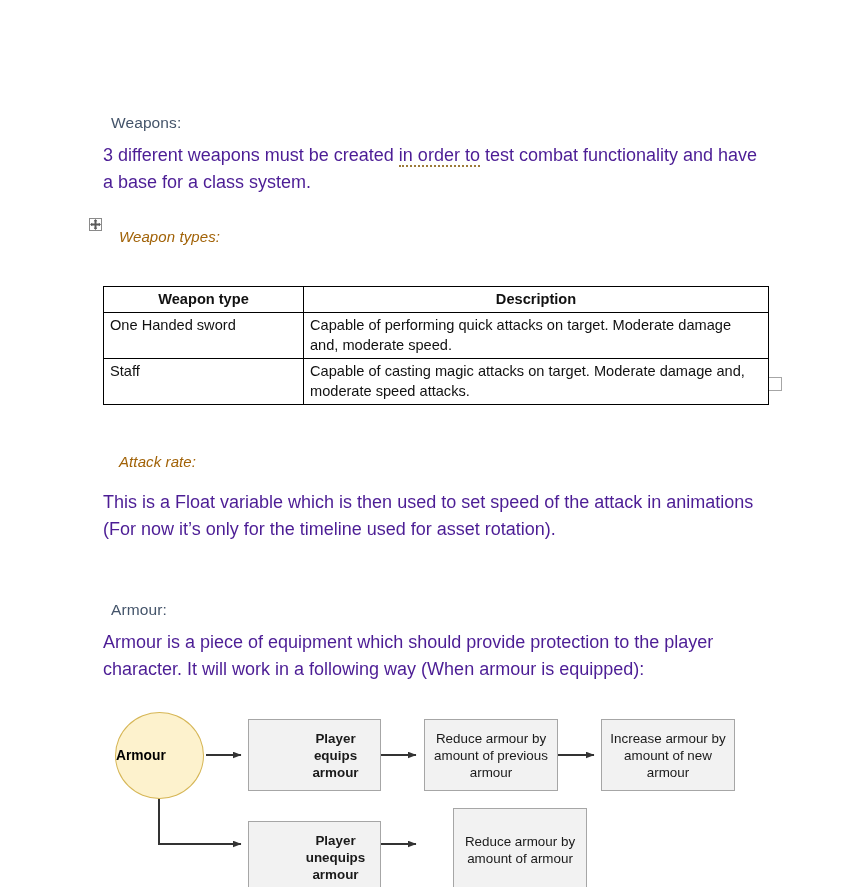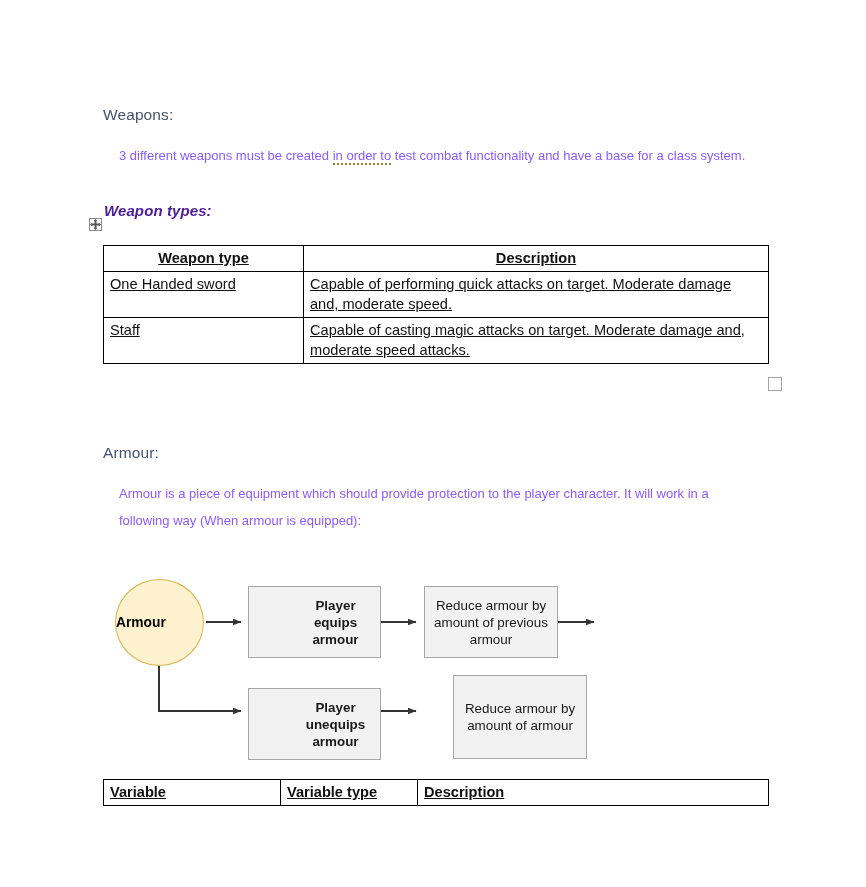--- a/index.html
+++ b/index.html
@@ -30,37 +30,37 @@
     top: 104px;
     width: 665px;
   }
 
   
   .heading-plain {
     font-size: 15.5px;
     line-height: 22px;
     color: #44546a;
     font-weight: normal;
-    margin: 0;
+    margin: 8px;
     letter-spacing: 0.1px;
   }
   .heading-italic {
     font-size: 15px;
     line-height: 22px;
+    color: #a16207;
+    font-style: italic;
+    font-weight: normal;
+    margin: 16px;
+    letter-spacing: 0.1px;
+  }
+  .body-par {
+    font-size: 18px;
+    line-height: 27px;
     color: #4c1d95;
-    font-style: italic;
-    font-weight: bold;
-    margin: 1px;
-    letter-spacing: 0.1px;
-  }
-  .body-par {
-    font-size: 13px;
-    line-height: 27px;
-    color: #8b5cf6;
-    margin: 16px;
+    margin: 0;
   }
   .grammar {
     border-bottom: 2px dotted #9c7b3a;
     padding-bottom: 0px;
   }
 
   .sp-6  { height: 6px; }
   .sp-14 { height: 14px; }
   .sp-18 { height: 18px; }
   .sp-22 { height: 22px; }
@@ -73,21 +73,20 @@
     font-size: 14.6px;
     color: #111111;
   }
   .doc-table td, .doc-table th {
     border: 1.4px solid #000000;
     padding: 2px 6px 3px 6px;
     vertical-align: top;
     line-height: 20px;
     font-weight: normal;
     text-align: left;
-    text-decoration: underline;
   }
   .doc-table th {
     font-weight: bold;
     text-align: center;
   }
   .doc-table th.left-head { text-align: left; }
 
   
   #weapon-table { width: 665px; margin-left: 0; }
   #weapon-table .c1 { width: 200px; }
@@ -212,21 +211,23 @@
         </tr>
         <tr>
           <td>Staff</td>
           <td>Capable of casting magic attacks on target. Moderate damage and, moderate speed attacks.</td>
         </tr>
       </tbody>
     </table>
 
     <div class="sp-30"></div>
 
-
+    <div class="heading-italic">Attack rate:</div>
+
+    <div class="body-par">This is a Float variable which is then used to set speed of the attack in animations (For now it’s only for the timeline used for asset rotation).</div>
 
     <div class="sp-30"></div>
     <div class="sp-18"></div>
 
     <div class="heading-plain">Armour:</div>
 
     <div class="body-par">Armour is a piece of equipment which should provide protection to the player character. It will work in a following way (When armour is equipped):</div>
 
     <div class="sp-18"></div>
 
@@ -255,20 +256,23 @@
       </div>
 
       <div class="flow-box bold" style="left:145px; top:16px; width:133px; height:72px;">
         <span>Player equips armour</span>
       </div>
 
       <div class="flow-box" style="left:321px; top:16px; width:134px; height:72px;">
         <span>Reduce armour by amount of previous armour</span>
       </div>
 
+      <div class="flow-box" style="left:498px; top:16px; width:134px; height:72px;">
+        <span>Increase armour by amount of new armour</span>
+      </div>
 
       <div class="flow-box bold" style="left:145px; top:118px; width:133px; height:72px;text-align:center;">
         <span>Player unequips armour</span>
       </div>
 
       <div class="flow-box" style="left:321px; top:105px; width:134px; height:84px;margin-left:29px;">
         <span>Reduce armour by amount of armour</span>
       </div>
 
     </div>

